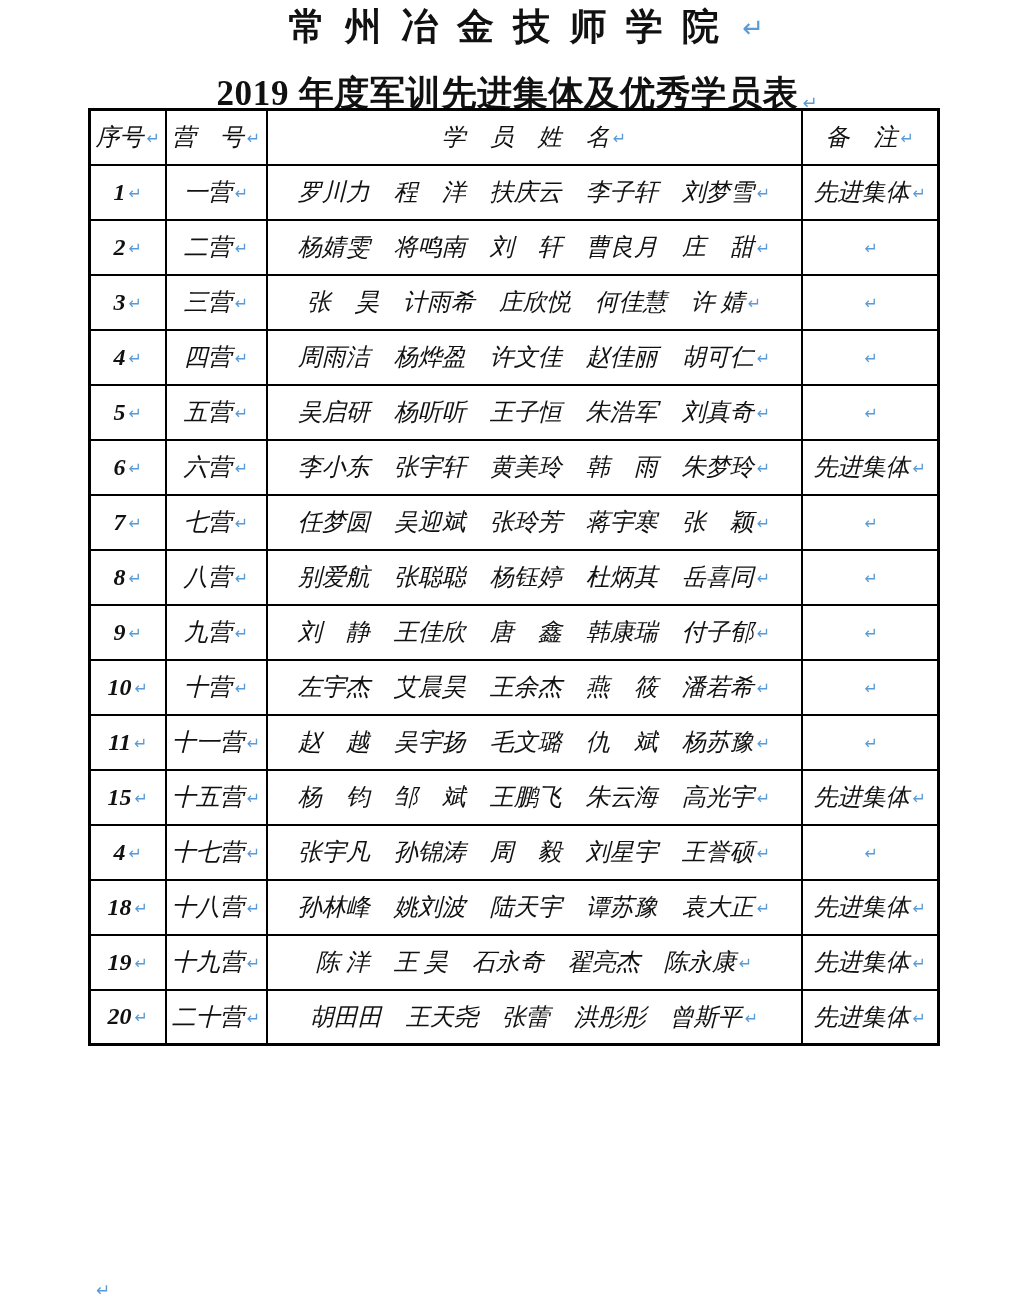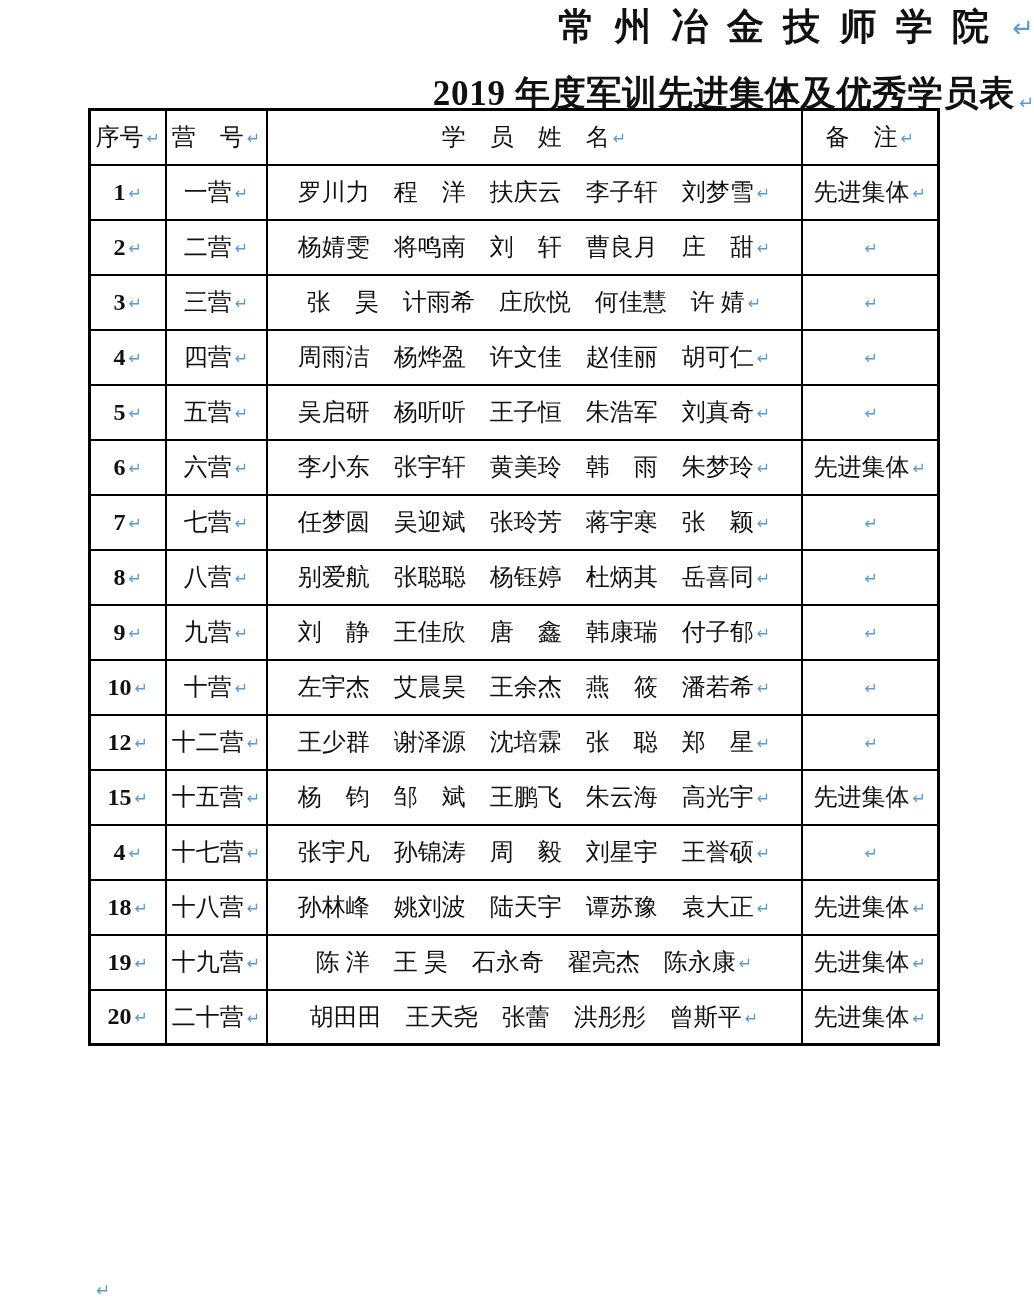--- a/index.html
+++ b/index.html
@@ -2,21 +2,21 @@
 <html><head>
 <meta charset="utf-8">
 <style>
   * { margin: 0; padding: 0; box-sizing: border-box; }
   html, body { width: 1034px; height: 1298px; background: #ffffff; overflow: hidden; }
   body {
     position: relative;
     font-family: "Liberation Serif", "DejaVu Serif", serif;
     color: #111111;
   }
-  .title-block { position: absolute; top: 0; left: 0; width: 1034px; text-align: right; }
+  .title-block { position: absolute; top: 0; left: 0; width: 1034px; text-align: center; }
   .title-line1 {
     margin-top: 2px;
     font-size: 37px;
     font-weight: bold;
     letter-spacing: 0.52em;
     white-space: nowrap;
   }
   .title-line1 .t-text { margin-left: 0.5em; }
   .title-line2 {
     margin-top: 18px;
@@ -55,21 +55,21 @@
   table.roster col.c-rem  { width: 137px; }
   table.roster th, table.roster td {
     border: 2px solid #000000;
     height: 55px;
     text-align: center;
     vertical-align: middle;
     font-size: 24px;
     white-space: nowrap;
     overflow: hidden;
   }
-  table.roster { border: 3px solid #000000; }
+  table.roster { border: 3px solid #000000; font-style: italic; }
   td.cell-no { font-weight: bold; font-size: 23px; }
   th.hdr { font-weight: normal; font-size: 24px; }
   td.cell-students { font-size: 24px; }
   td.cell-remark { font-size: 23px; margin-top: 33px; }
 </style>
 </head>
 <body>
 
 <div class="title-block">
   <div class="title-line1"><span class="t-text">常州冶金技师学院</span><span class="pm pm-title1">↵</span></div>
@@ -146,23 +146,23 @@
         <td class="cell-students"><span>刘　静　王佳欣　唐　鑫　韩康瑞　付子郁</span><span class="pm pm-cell">↵</span></td>
         <td class="cell-remark"><span class="pm pm-cell">↵</span></td>
       </tr>
       <tr>
         <td class="cell-no"><span>10</span><span class="pm pm-cell">↵</span></td>
         <td class="cell-battalion"><span>十营</span><span class="pm pm-cell">↵</span></td>
         <td class="cell-students"><span>左宇杰　艾晨昊　王余杰　燕　筱　潘若希</span><span class="pm pm-cell">↵</span></td>
         <td class="cell-remark"><span class="pm pm-cell">↵</span></td>
       </tr>
       <tr>
-        <td class="cell-no"><span>12</span><span class="pm pm-cell">↵</span></td>
-        <td class="cell-battalion"><span>十二营</span><span class="pm pm-cell">↵</span></td>
-        <td class="cell-students"><span>王少群　谢泽源　沈培霖　张　聪　郑　星</span><span class="pm pm-cell">↵</span></td>
+        <td class="cell-no"><span>11</span><span class="pm pm-cell">↵</span></td>
+        <td class="cell-battalion"><span>十一营</span><span class="pm pm-cell">↵</span></td>
+        <td class="cell-students"><span>赵　越　吴宇扬　毛文璐　仇　斌　杨苏豫</span><span class="pm pm-cell">↵</span></td>
         <td class="cell-remark"><span class="pm pm-cell">↵</span></td>
       </tr>
       <tr>
         <td class="cell-no"><span>15</span><span class="pm pm-cell">↵</span></td>
         <td class="cell-battalion"><span>十五营</span><span class="pm pm-cell">↵</span></td>
         <td class="cell-students"><span>杨　钧　邹　斌　王鹏飞　朱云海　高光宇</span><span class="pm pm-cell">↵</span></td>
         <td class="cell-remark"><span>先进集体</span><span class="pm pm-cell">↵</span></td>
       </tr>
       <tr>
         <td class="cell-no"><span>4</span><span class="pm pm-cell">↵</span></td>

